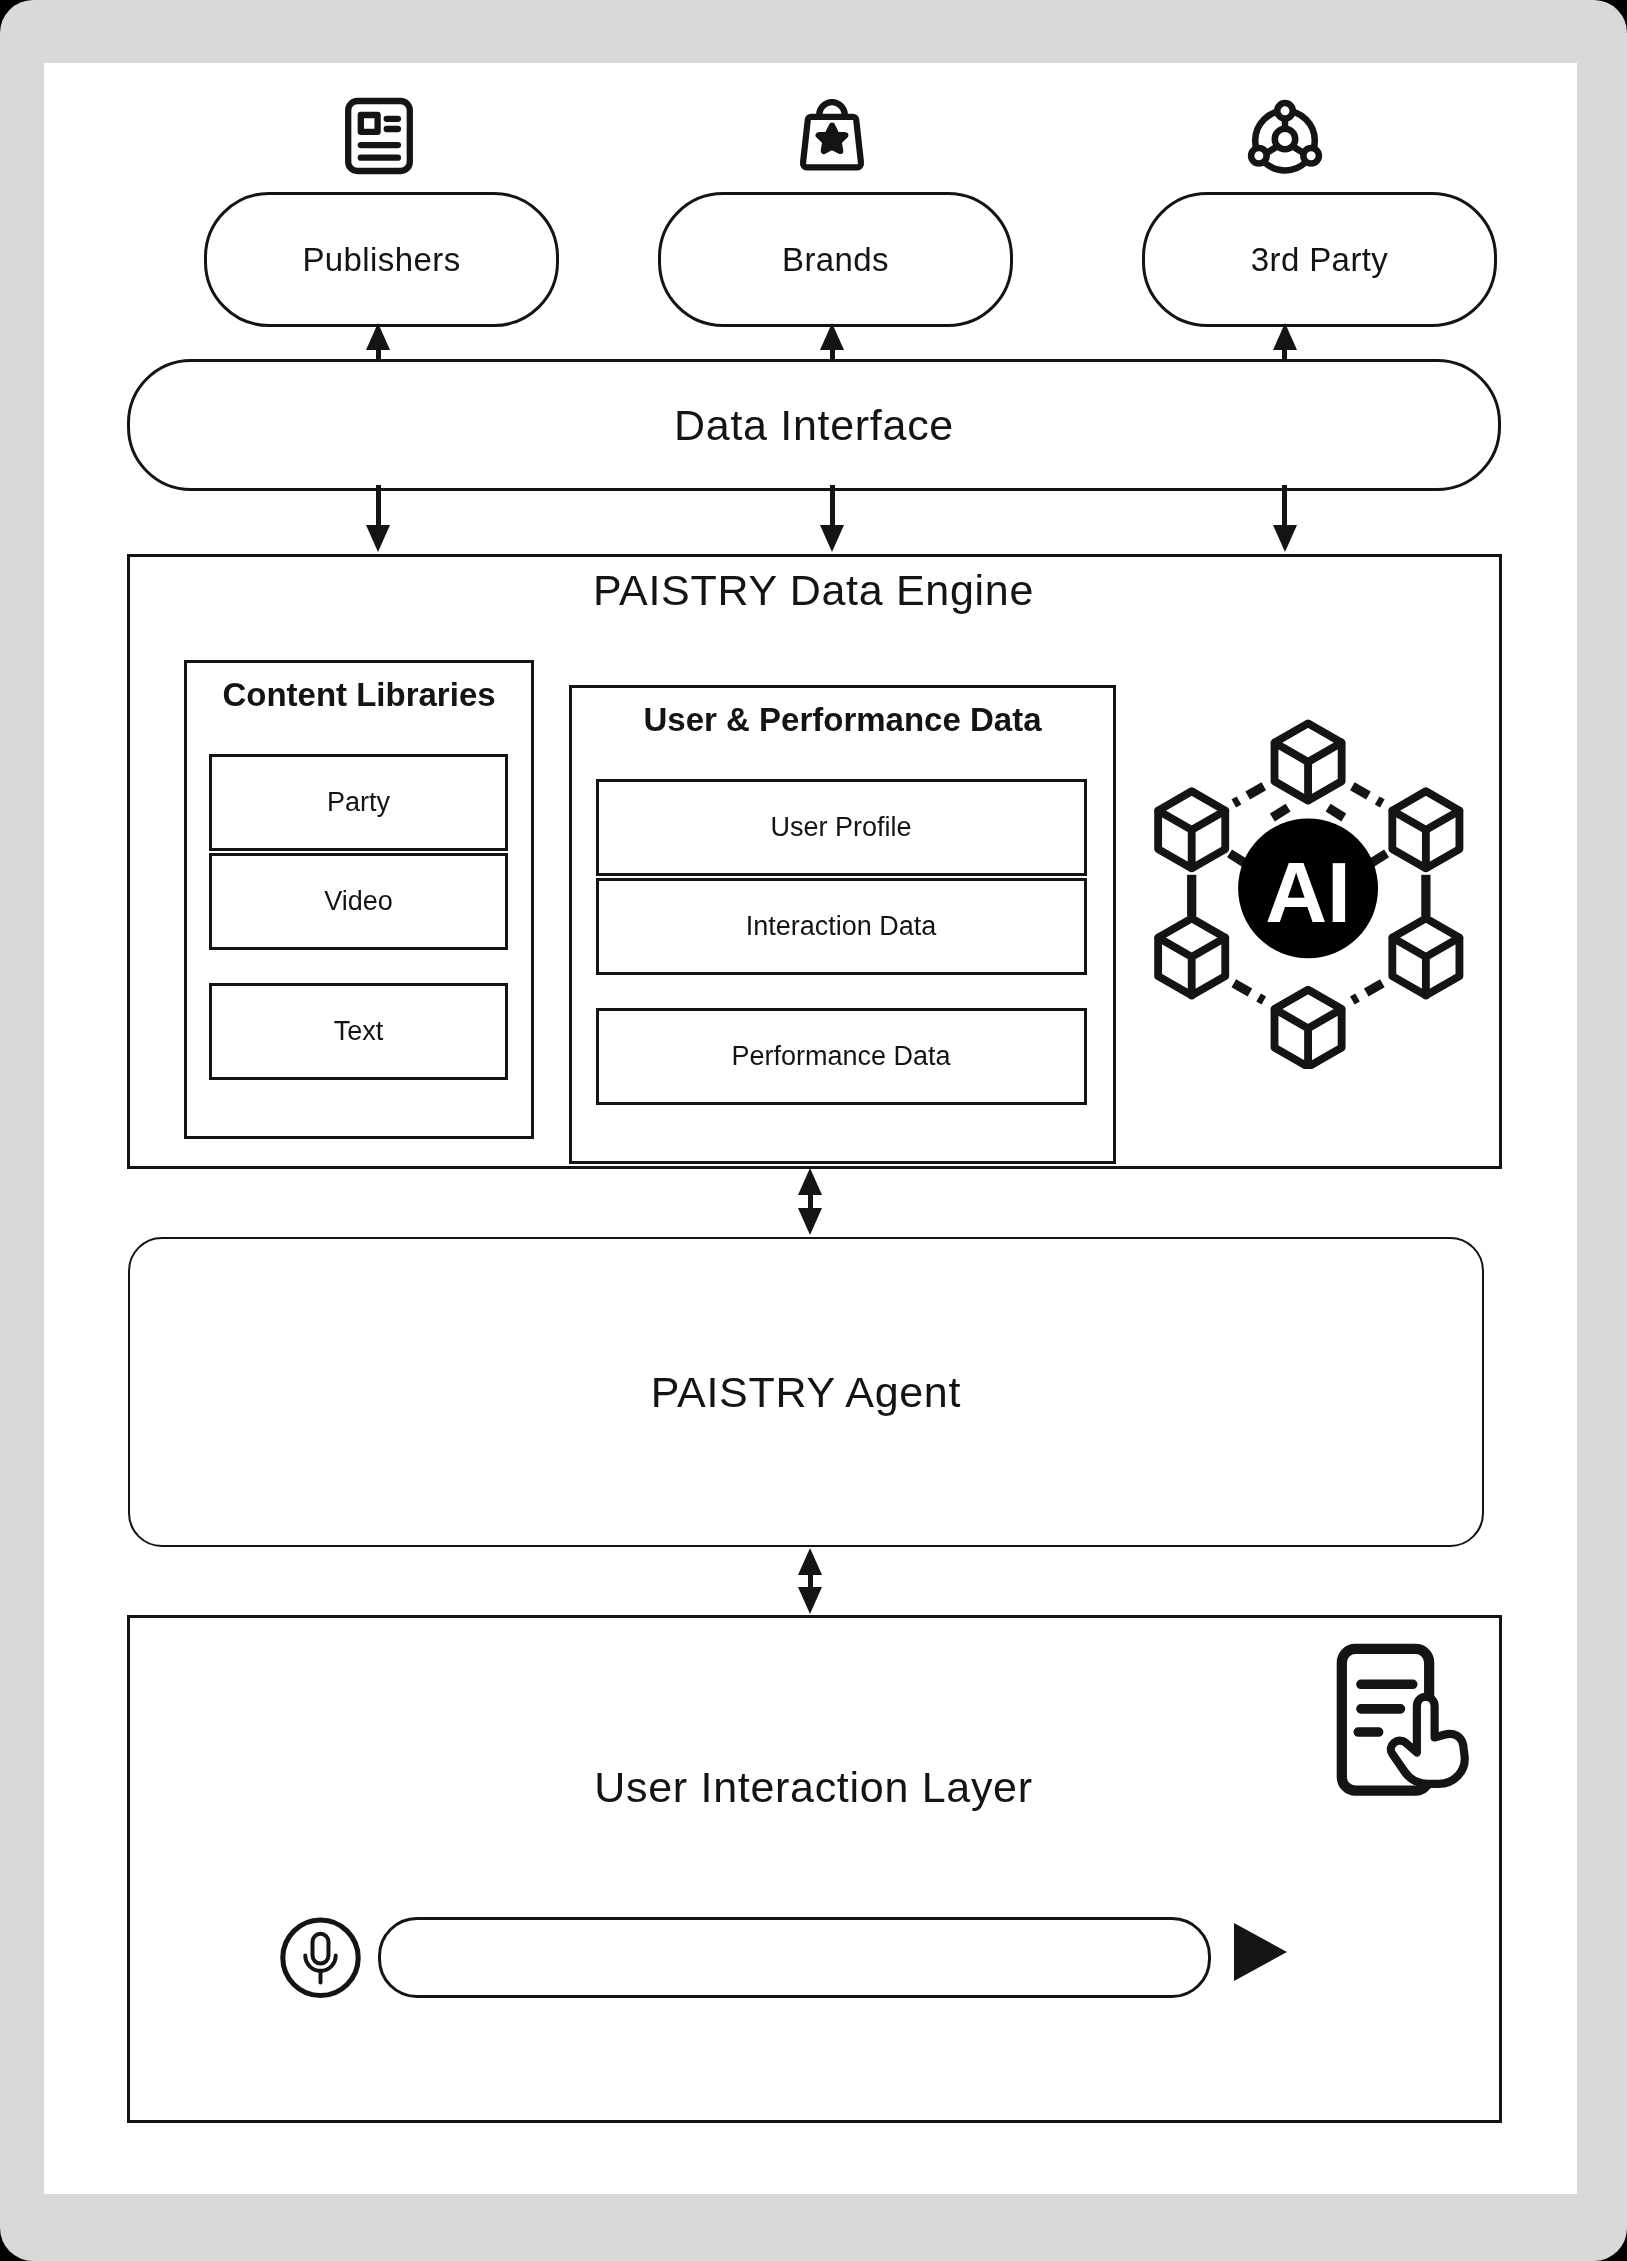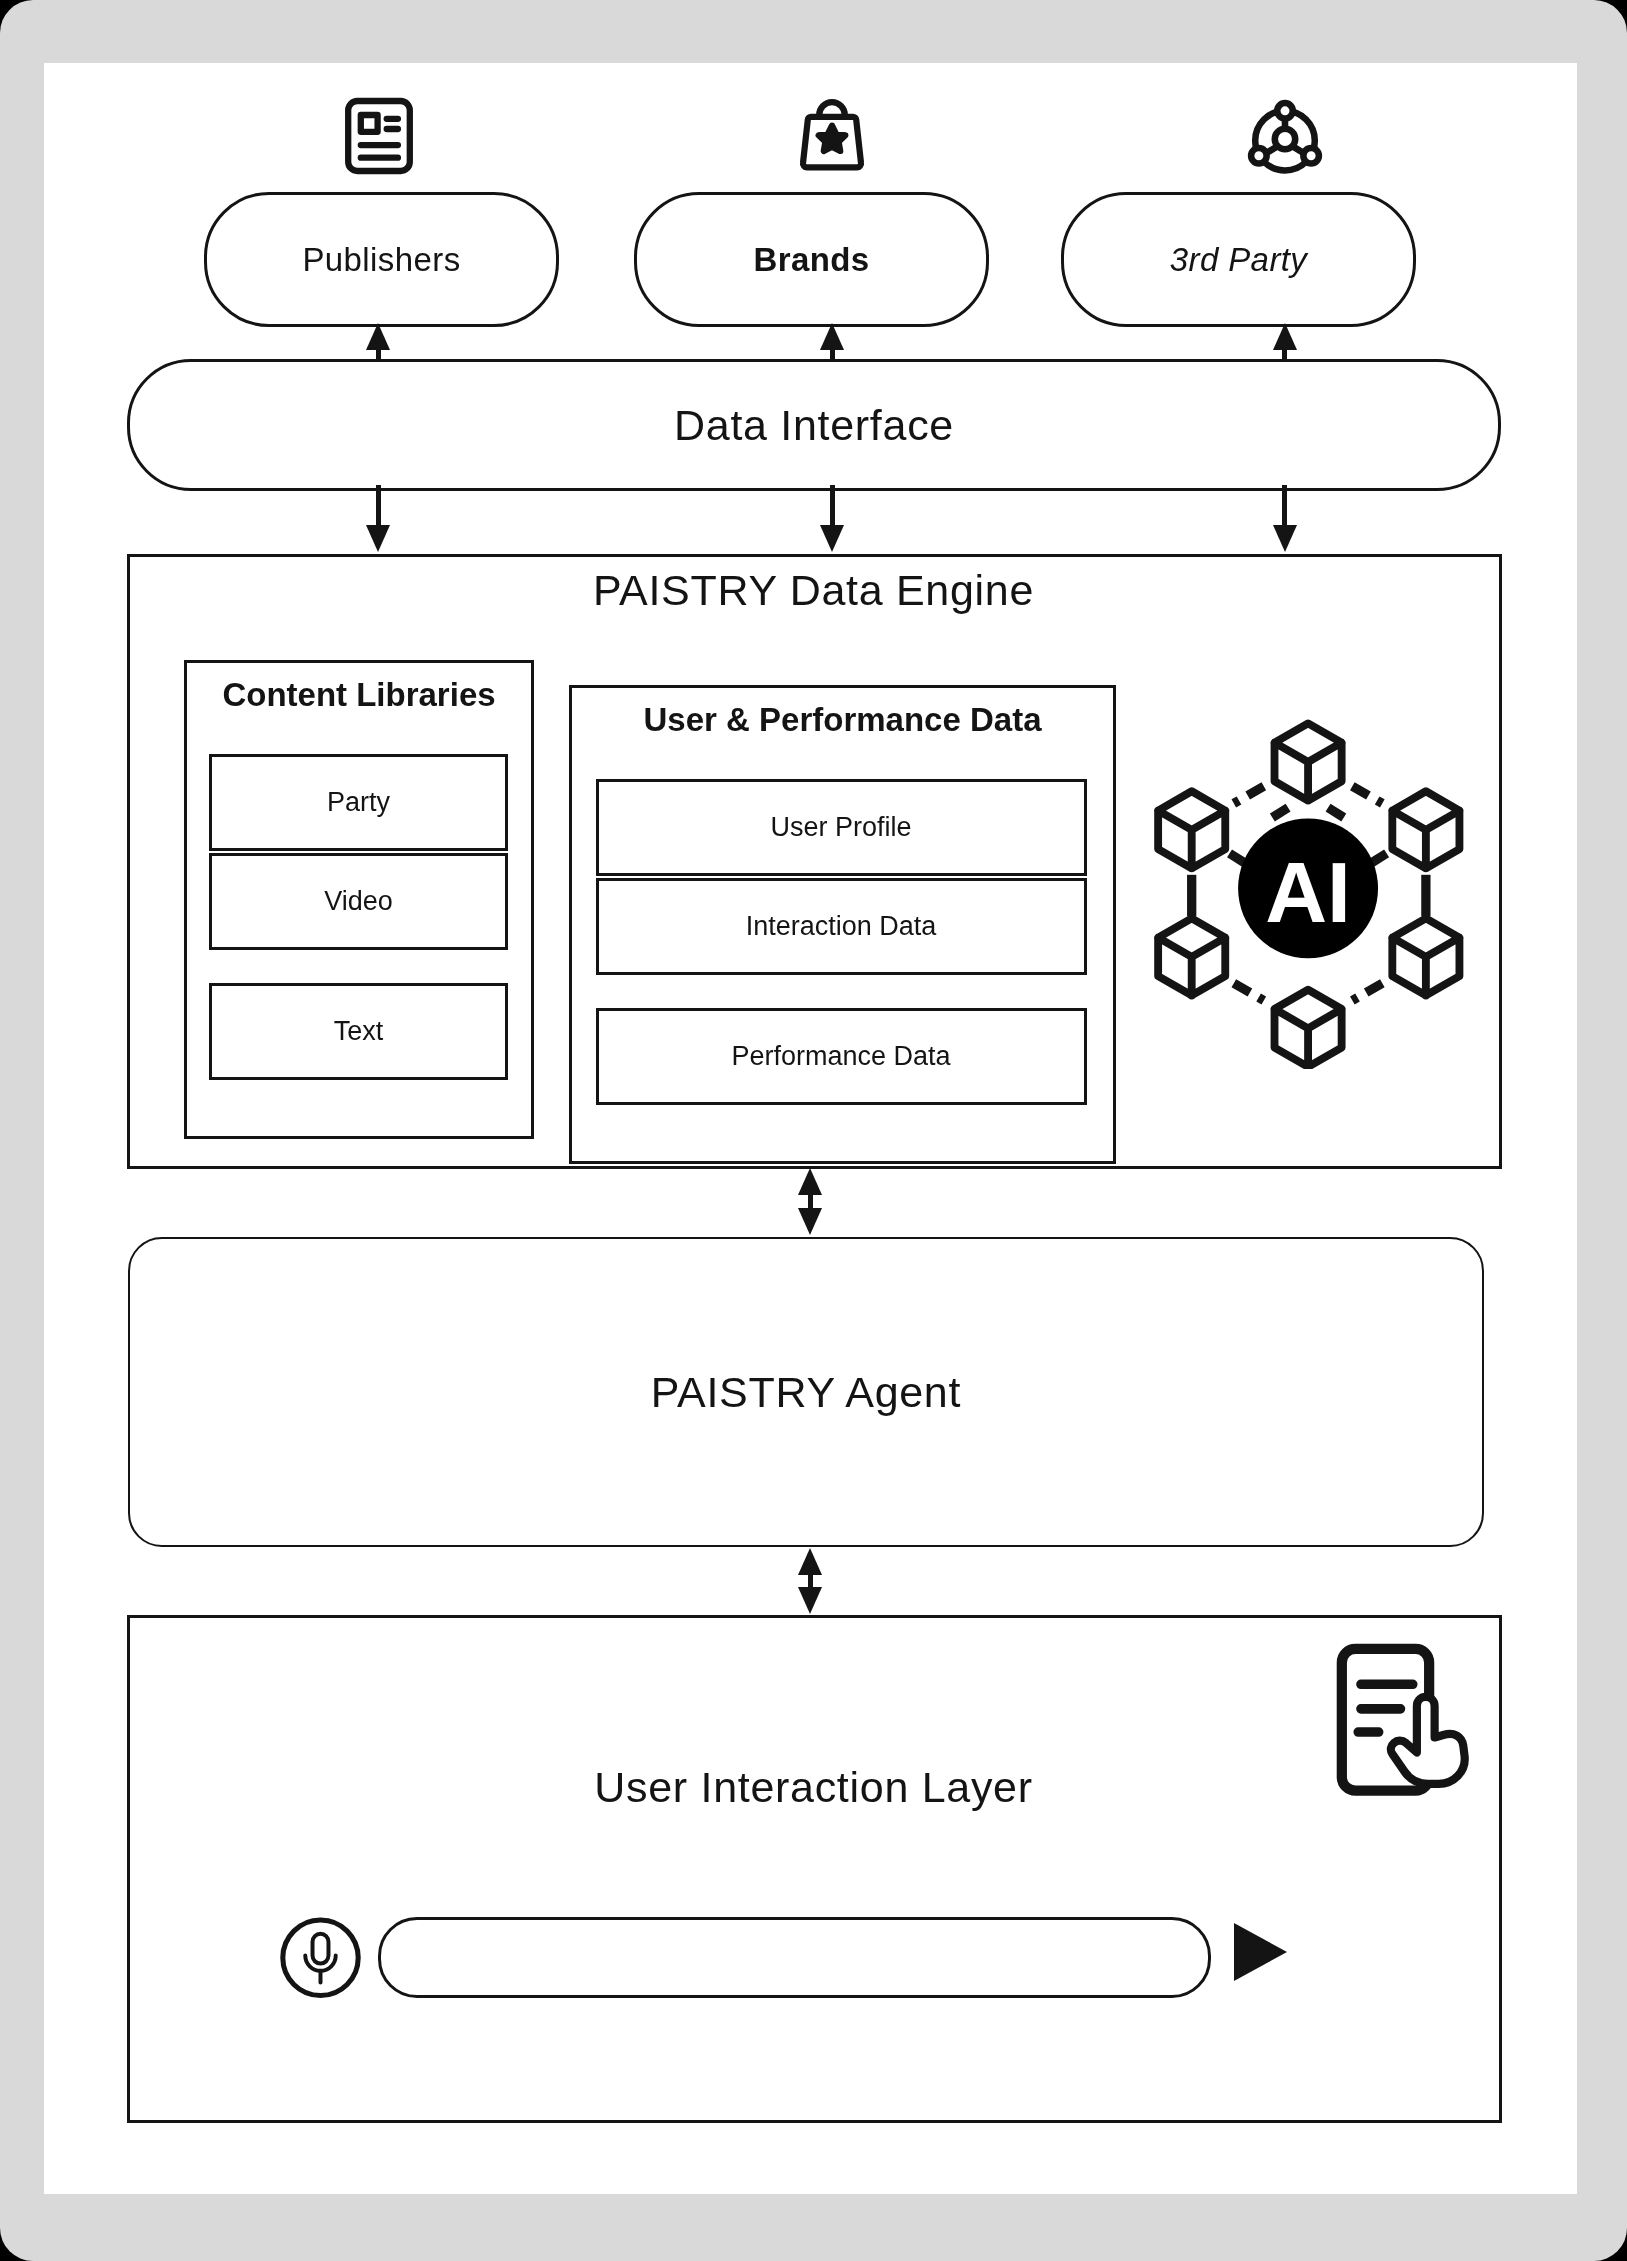--- a/index.html
+++ b/index.html
@@ -84,24 +84,24 @@
       <circle cx="12" cy="12" r="2.5" fill="#fff"></circle>
       <circle cx="12" cy="5.1" r="1.9" fill="#fff"></circle>
       <circle cx="5.6" cy="16.1" r="1.9" fill="#fff"></circle>
       <circle cx="18.4" cy="16.1" r="1.9" fill="#fff"></circle>
     </svg>
   </div>
 
   <div class="src-pill" style="left:204px;">
     <span>Publishers</span>
   </div>
-  <div class="src-pill" style="left:634px;font-weight:bold;">
+  <div class="src-pill" style="left:658px;">
     <span>Brands</span>
   </div>
-  <div class="src-pill" style="left:1061px;font-style:italic;">
+  <div class="src-pill" style="left:1142px;">
     <span>3rd Party</span>
   </div>
 
   <div class="ah ah-up" style="left:366px;top:323px;"></div>
   <div class="shaft" style="left:376px;top:344px;height:17px;"></div>
   <div class="ah ah-up" style="left:820px;top:323px;"></div>
   <div class="shaft" style="left:830px;top:344px;height:17px;"></div>
   <div class="ah ah-up" style="left:1273px;top:323px;"></div>
   <div class="shaft" style="left:1282px;top:344px;height:17px;"></div>
 

